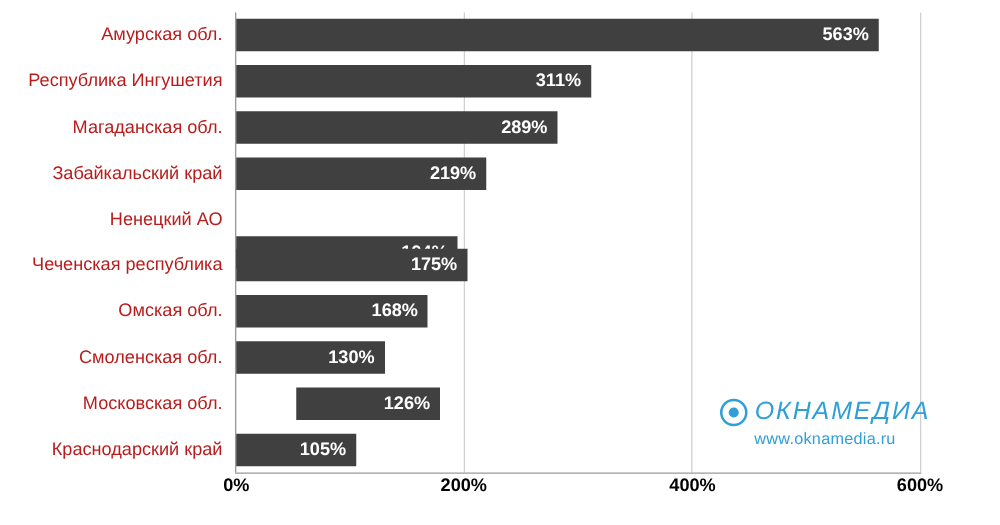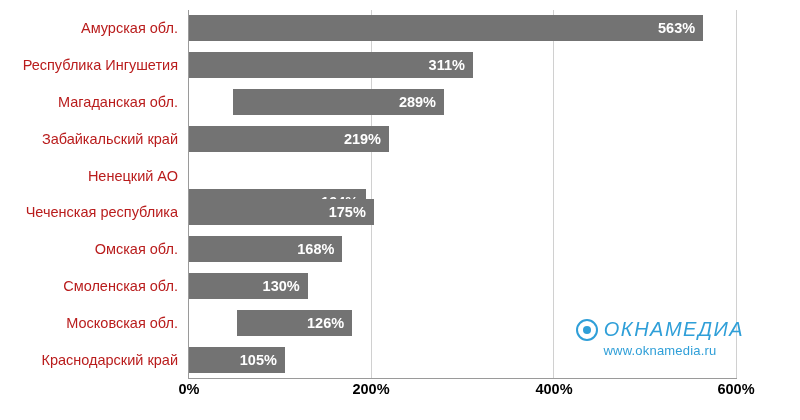--- a/index.html
+++ b/index.html
@@ -77,21 +77,21 @@
   }
   .bar-wrap {
     position: absolute;
     left: 189px;
     top: 50%;
     transform: translateY(-50%);
     height: 26px;
   }
   .bar {
     height: 26px;
-    background: #737373;
+    background: #404040;
     position: relative;
   }
   .bar-value {
     position: absolute;
     right: 8px;
     top: 50%;
     transform: translateY(-50%);
     color: #ffffff;
     font-size: 14.5px;
     font-weight: bold;
@@ -195,21 +195,21 @@
       <div class="cat-label">Республика Ингушетия</div>
       <div class="bar-wrap" style="width:283.9px;">
         <div class="bar" style="width:100%;">
           <span class="bar-value">311%</span>
         </div>
       </div>
     </div>
 
     <div class="row">
       <div class="cat-label">Магаданская обл.</div>
-      <div class="bar-wrap" style="width:211px;margin-left:44px;">
+      <div class="bar-wrap" style="width:257px;">
         <div class="bar" style="width:100%;">
           <span class="bar-value">289%</span>
         </div>
       </div>
     </div>
 
     <div class="row">
       <div class="cat-label">Забайкальский край</div>
       <div class="bar-wrap" style="width:200.0px;">
         <div class="bar" style="width:100%;">

